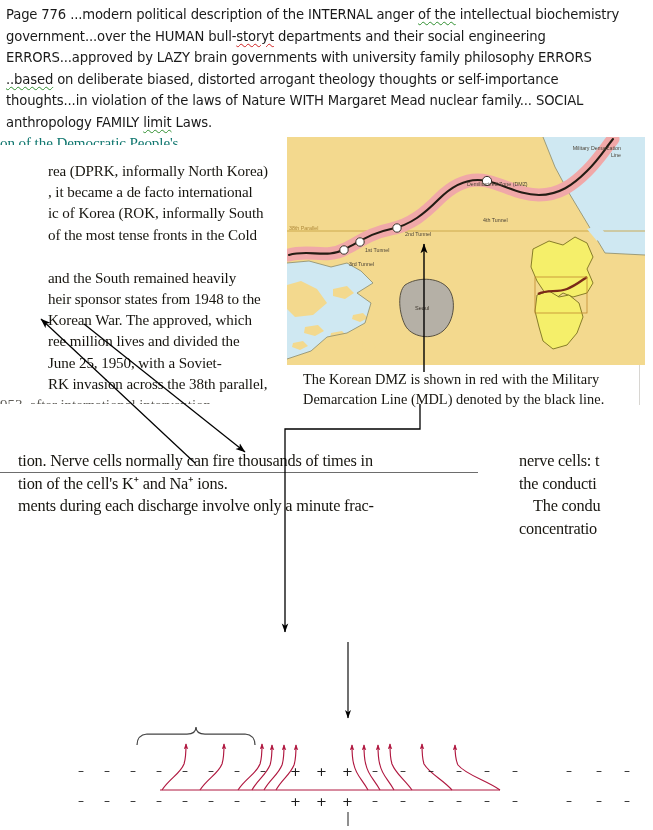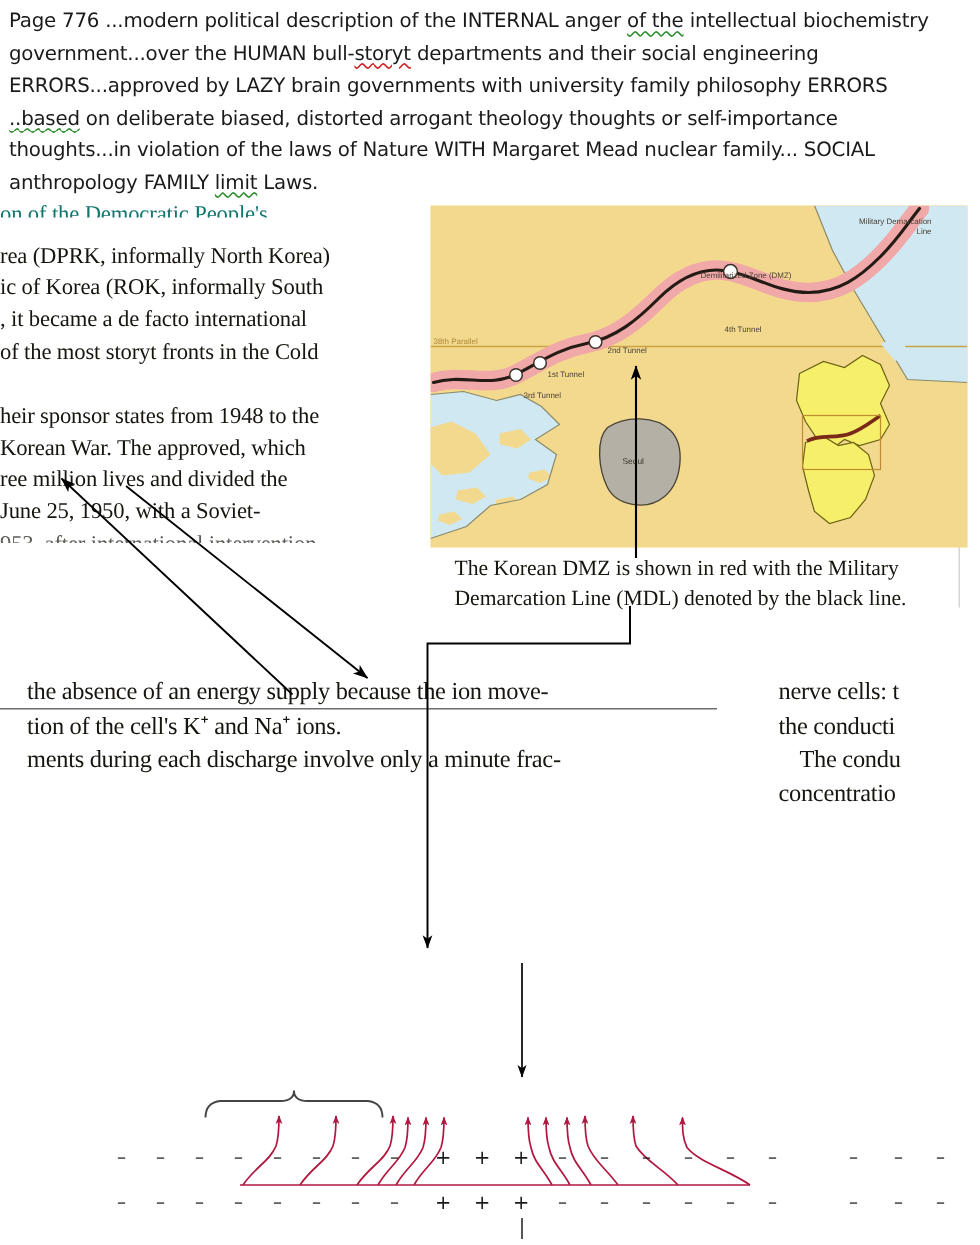--- a/index.html
+++ b/index.html
@@ -39,21 +39,21 @@
   }
   #korea-col .clip-top{
     display:block; height:12px; overflow:hidden; color:#0f766e;
     line-height:21.2px; margin-bottom:16px;
   }
   #korea-col .gap{height:22px;}
   #korea-col .clip-bot{
     display:block; height:9px; overflow:hidden; color:#5f5d58;
     line-height:21.2px;
   }
-  #korea-col .ln{white-space:nowrap; display:block;}
+  #korea-col .ln{white-space:nowrap; display:block;padding-left:48px;}
 
   
   #map-figure{
     position:absolute; left:287px; top:137px; width:360px; height:268px;text-decoration:underline;
   }
   #map-img{
     position:relative; width:358px; height:228px;
     background:#f3d98e;
     overflow:hidden;
     border:0;
@@ -106,28 +106,30 @@
     <span class="ln">government...over the HUMAN bull-<span class="sq-red">storyt</span> departments and their  social engineering</span>
     <span class="ln">ERRORS...approved by LAZY brain governments  with   university  family philosophy ERRORS</span>
     <span class="ln"><span class="sq-green">..based</span> on  deliberate  biased, distorted  arrogant  theology thoughts  or self-importance</span>
     <span class="ln">thoughts...in violation of   the laws of Nature WITH Margaret  Mead  nuclear family... SOCIAL</span>
     <span class="ln">anthropology FAMILY <span class="sq-green">limit</span> Laws.</span>
   </div>
 
   <div id="korea-col" class="serif">
     <span class="clip-top">on of the Democratic People's</span>
     <span class="ln">rea (DPRK, informally North Korea)</span>
+    <span class="ln">, it became a de facto international</span>
     <span class="ln">ic of Korea (ROK, informally South</span>
-    <span class="ln">, it became a de facto international</span>
-    <span class="ln">of the most storyt fronts in the Cold</span>
+    <span class="ln">of the most tense fronts in the Cold</span>
     <div class="gap"></div>
+    <span class="ln">and the South remained heavily</span>
     <span class="ln">heir sponsor states from 1948 to the</span>
     <span class="ln">Korean War. The approved, which</span>
     <span class="ln">ree million lives and divided the</span>
     <span class="ln">June 25, 1950, with a Soviet-</span>
+    <span class="ln">RK invasion across the 38th parallel,</span>
     <span class="clip-bot">953, after international intervention</span>
   </div>
 
   <div id="map-figure">
     <div class="rightrule"></div>
 
     <div id="map-img">
       <svg width="358" height="228" viewBox="0 0 358 228">
 
         <rect x="0" y="0" width="358" height="228" fill="#f3d98e"></rect>
@@ -192,21 +194,21 @@
 
     <div id="map-caption">
       <div>The Korean DMZ is shown in red with the Military</div>
       <div>Demarcation Line (MDL) denoted by the black line.</div>
     </div>
   </div>
 
   <div class="strike-rule"></div>
 
   <div id="nerve-col" class="serif">
-    <span class="ln">the absence of an energy supply because the ion move-</span>
+    <span class="ln">tion. Nerve cells normally can fire thousands of times in</span>
     <span class="ln">tion of the cell's K⁺ and Na⁺ ions.</span>
     <span class="ln">ments during each discharge involve only a minute frac-</span>
   </div>
 
   <div id="nerve-right" class="serif">
     <span class="ln">nerve cells: t</span>
     <span class="ln">the conducti</span>
     <span class="ln ind">The condu</span>
     <span class="ln">concentratio</span>
   </div>

